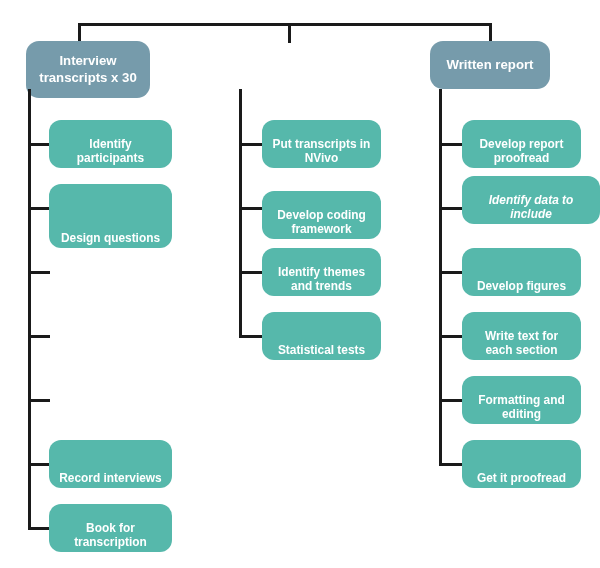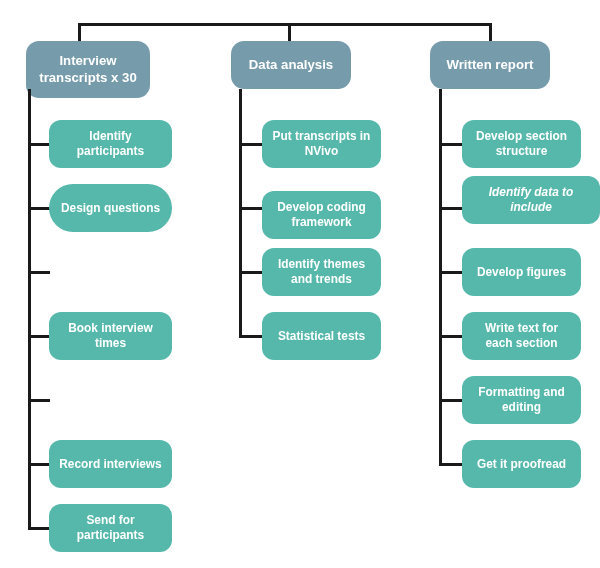--- a/index.html
+++ b/index.html
@@ -43,20 +43,21 @@
     -webkit-font-smoothing: antialiased;
   }
   .node-header {
     background: #769bab;
     font-size: 13.2px;
     border-radius: 13px;
   }
   .node-task {
     background: #56b8ab;
     font-size: 11.9px;
+    align-items: flex-end;
   }
   .node span {
     display: block;
     width: 100%;
   }
 </style>
 </head>
 <body>
 
 <div id="diagram">
@@ -76,36 +77,30 @@
   <div class="conn-h" style="left:28px; top:207px; width:22px;"></div>
   <div class="conn-h" style="left:28px; top:271px; width:22px;"></div>
   <div class="conn-h" style="left:28px; top:335px; width:22px;"></div>
   <div class="conn-h" style="left:28px; top:399px; width:22px;"></div>
   <div class="conn-h" style="left:28px; top:463px; width:22px;"></div>
   <div class="conn-h" style="left:28px; top:527px; width:22px;"></div>
 
   <div class="node node-task" style="left:49px; top:120px; width:123px; height:48px;">
     <span>Identify participants</span>
   </div>
-  <div class="node node-task" style="left:49px; top:184px; width:123px; height:48px;border-radius:24px;">
+  <div class="node node-task" style="left:49px; top:184px; width:123px; height:64px;">
     <span>Design questions</span>
-  </div>
-  <div class="node node-task" style="left:49px; top:312px; width:123px; height:48px;">
-    <span>Book interview times</span>
   </div>
   <div class="node node-task" style="left:49px; top:440px; width:123px; height:48px;">
     <span>Record interviews</span>
   </div>
   <div class="node node-task" style="left:49px; top:504px; width:123px; height:48px;">
-    <span>Send for participants</span>
+    <span>Book for transcription</span>
   </div>
 
-  <div class="node node-header" style="left:231px; top:41px; width:120px; height:48px;">
-    <span>Data analysis</span>
-  </div>
 
   <div class="conn-v" style="left:239px; top:89px; height:248px;"></div>
 
   <div class="conn-h" style="left:239px; top:143px; width:24px;"></div>
   <div class="conn-h" style="left:239px; top:207px; width:24px;"></div>
   <div class="conn-h" style="left:239px; top:271px; width:24px;"></div>
   <div class="conn-h" style="left:239px; top:335px; width:24px;"></div>
 
   <div class="node node-task" style="left:262px; top:120px; width:119px; height:48px;">
     <span>Put transcripts in NVivo</span>
@@ -127,21 +122,21 @@
   <div class="conn-v" style="left:439px; top:89px; height:376px;"></div>
 
   <div class="conn-h" style="left:439px; top:143px; width:24px;"></div>
   <div class="conn-h" style="left:439px; top:207px; width:24px;"></div>
   <div class="conn-h" style="left:439px; top:271px; width:24px;"></div>
   <div class="conn-h" style="left:439px; top:335px; width:24px;"></div>
   <div class="conn-h" style="left:439px; top:399px; width:24px;"></div>
   <div class="conn-h" style="left:439px; top:463px; width:24px;"></div>
 
   <div class="node node-task" style="left:462px; top:120px; width:119px; height:48px;">
-    <span>Develop section structure</span>
+    <span>Develop report proofread</span>
   </div>
   <div class="node node-task" style="left:462px; top:176px; width:138px; height:48px;font-style:italic;">
     <span>Identify data to include</span>
   </div>
   <div class="node node-task" style="left:462px; top:248px; width:119px; height:48px;">
     <span>Develop figures</span>
   </div>
   <div class="node node-task" style="left:462px; top:312px; width:119px; height:48px;">
     <span>Write text for each section</span>
   </div>

